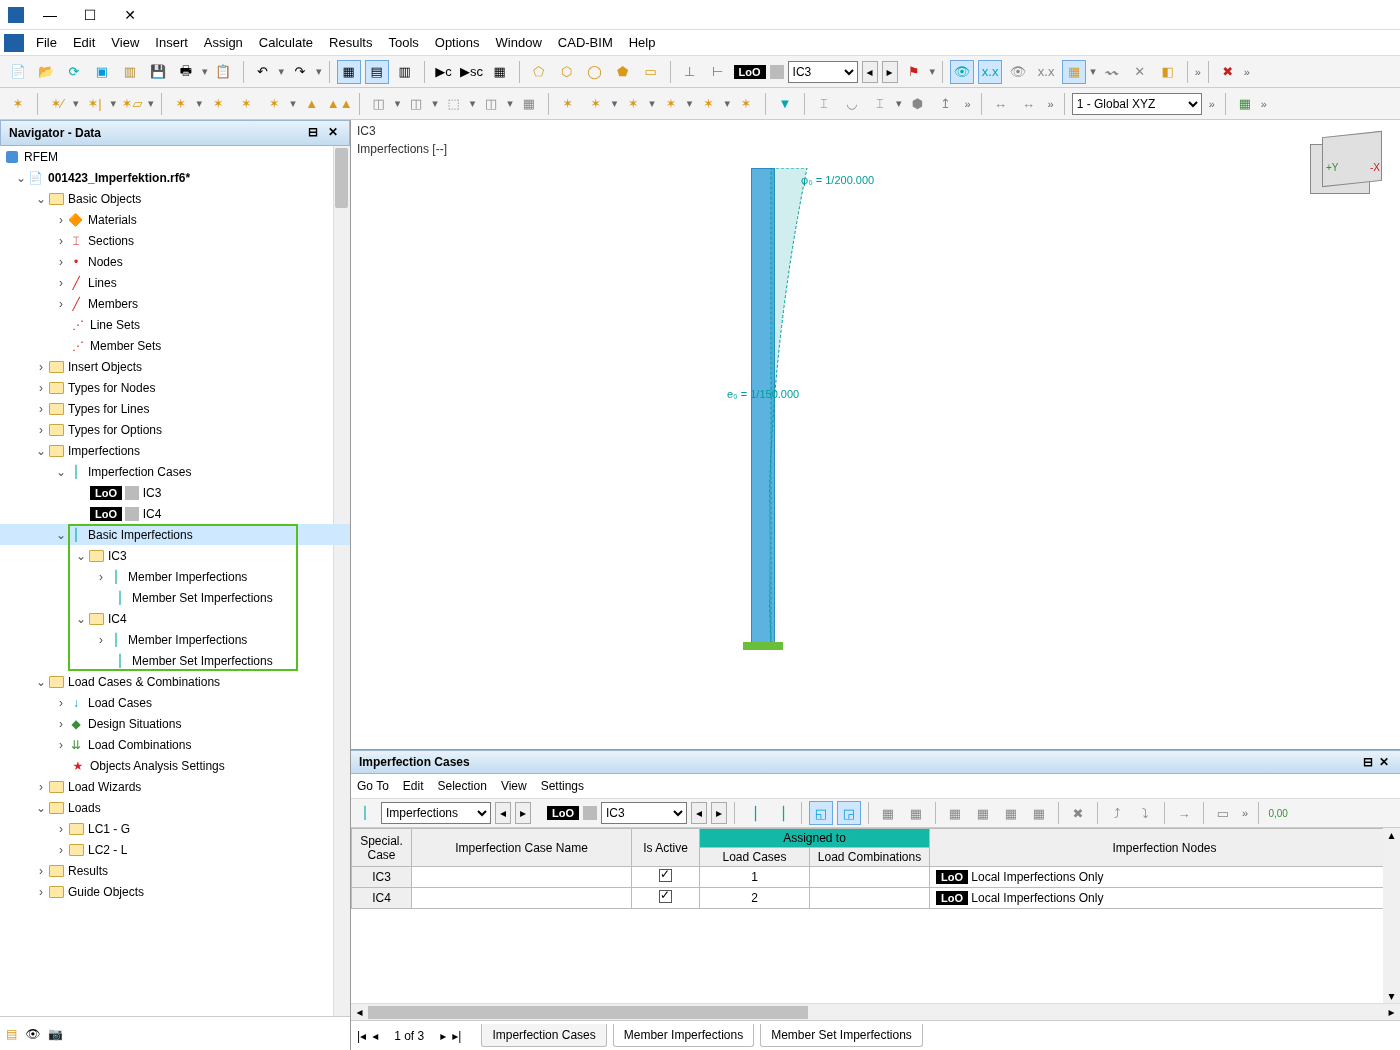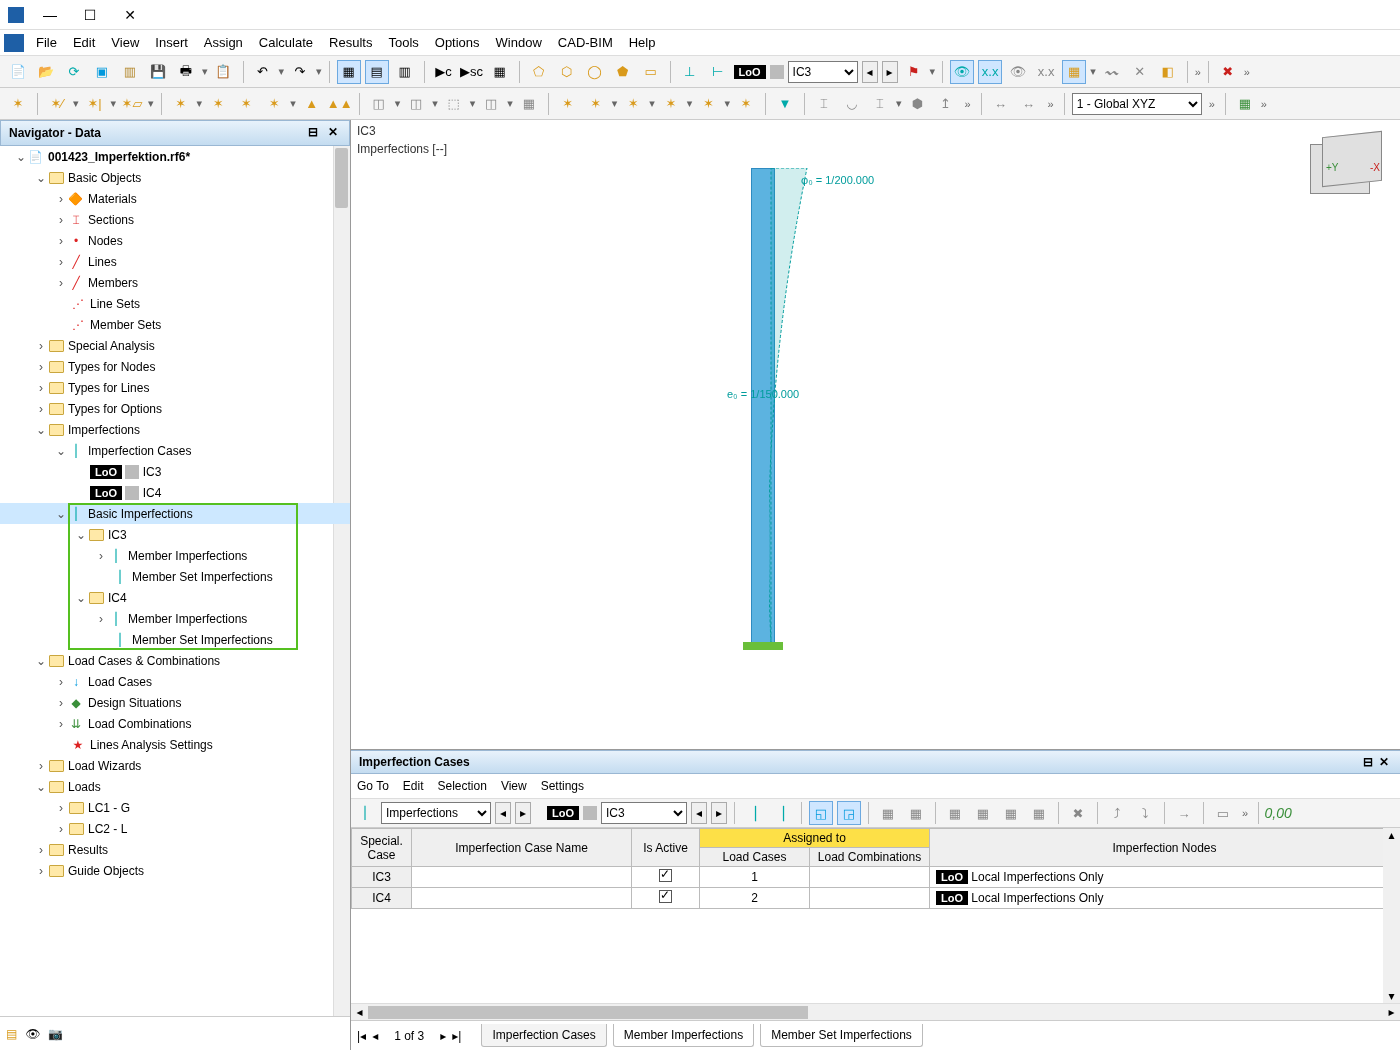--- a/index.html
+++ b/index.html
@@ -51,21 +51,21 @@
 .lower-panel { height: 300px; display: flex; flex-direction: column; }
 .lp-header { background: linear-gradient(#e8f2fb, #c4dcf0); border-top:1px solid #9ab7d3; border-bottom: 1px solid #9ab7d3; padding: 4px 8px; font-weight: bold; font-size: 13px; display:flex; align-items:center;}
 .lp-header span:first-child { flex:1;}
 .lp-menubar { height: 24px; display: flex; align-items: center; padding: 0 6px; gap: 14px; background:#fff;}
 .lp-menubar span { font-size: 12px; }
 .lp-toolbar { height: 30px; background: #f4f4f4; border-top: 1px solid #ddd; border-bottom: 1px solid #ccc; display:flex; align-items:center; padding:0 6px; gap:4px;}
 .lp-table-wrap { flex:1; overflow: hidden; background:#fff; position:relative;}
 table.lp { border-collapse: collapse; width: 100%; table-layout: fixed;}
 table.lp th, table.lp td { border: 1px solid #bbb; padding: 2px 6px; font-size: 12px; text-align: center; background:#fff; height: 19px;}
 table.lp th { background: #efefef; font-weight: normal;}
-table.lp th.grp { background: #fde047;}
+table.lp th.grp { background: #14b8a6;}
 .check { width:13px; height:13px; border:1px solid #555; display:inline-block; position:relative;}
 .check.on::after { content:"✓"; position:absolute; left:0; top:-3px; font-size:12px;}
 .lp-hscroll { height:17px; background:#f0f0f0; border-top:1px solid #ddd; position:relative;}
 .lp-hscroll .th { position:absolute; left:2px; top:2px; height:13px; width:440px; background:#c1c1c1;}
 .lp-hscroll .ar { position:absolute; top:0; width:17px; height:17px; text-align:center; line-height:17px;}
 .lp-pager { height: 30px; border-top: 1px solid #ccc; display: flex; align-items: center; padding: 0 6px; gap: 6px; background:#fff;}
 .tab { border: 1px solid #bbb; border-top: none; padding: 4px 10px; background:#fff; font-size:12px; border-radius: 0 0 3px 3px;}
 .tab.active { background: #f4f4f4;}
 .status { height: 22px; border-top: 1px solid #ccc; display:flex; align-items:center; padding:0 10px; gap:14px; background:#fff; font-size:12px; color:#333;}
 .status .sp { padding: 1px 6px;}
@@ -223,20 +223,26 @@
     <div class="nav-header">
       <span>Navigator - Data</span>
       <span class="pin">⊟</span>
       <span class="close">✕</span>
     </div>
     <div class="nav-body">
       <div class="scrollbar-stub">
           <div class="scroll-thumb"></div>
         </div>
 
+      <div class="tree-row" style="padding-left:4px">
+          <span class="ticon">
+            <span class="blue-ico"></span>
+          </span>
+          <span>RFEM</span>
+        </div>
       <div class="tree-row" style="padding-left:14px">
           <span class="expander">⌄</span>
           <span class="ticon">📄</span>
           <b>001423_Imperfektion.rf6*</b>
         </div>
       <div class="tree-row" style="padding-left:34px">
           <span class="expander">⌄</span>
           <span class="ticon">
             <span class="folder-ico"></span>
           </span>
@@ -274,21 +280,21 @@
       <div class="tree-row" style="padding-left:70px">
           <span class="ticon" style="color:#d22">⋰</span>
           <span>Member Sets</span>
         </div>
 
       <div class="tree-row" style="padding-left:34px">
           <span class="expander">›</span>
           <span class="ticon">
             <span class="folder-ico"></span>
           </span>
-          <span>Special Analysis</span>
+          <span>Insert Objects</span>
         </div>
       <div class="tree-row" style="padding-left:34px">
           <span class="expander">›</span>
           <span class="ticon">
             <span class="folder-ico"></span>
           </span>
           <span>Types for Nodes</span>
         </div>
       <div class="tree-row" style="padding-left:34px">
           <span class="expander">›</span>
@@ -378,21 +384,21 @@
           <span class="ticon" style="color:#3a8f3a">◆</span>
           <span>Design Situations</span>
         </div>
       <div class="tree-row" style="padding-left:54px">
           <span class="expander">›</span>
           <span class="ticon" style="color:#3a8f3a">⇊</span>
           <span>Load Combinations</span>
         </div>
       <div class="tree-row" style="padding-left:70px">
           <span class="ticon" style="color:#d22">★</span>
-          <span>Lines Analysis Settings</span>
+          <span>Objects Analysis Settings</span>
         </div>
 
       <div class="tree-row" style="padding-left:34px">
           <span class="expander">›</span>
           <span class="ticon">
             <span class="folder-ico"></span>
           </span>
           <span>Load Wizards</span>
         </div>
       <div class="tree-row" style="padding-left:34px">
@@ -501,21 +507,21 @@
         <div class="tbtn" style="color:#888">✖</div>
         <div class="tsep"></div>
         <div class="tbtn" style="color:#888">⤴</div>
         <div class="tbtn" style="color:#888">⤵</div>
         <div class="tsep"></div>
         <div class="tbtn" style="color:#888">→</div>
         <div class="tsep"></div>
         <div class="tbtn" style="color:#888">▭</div>
         <div class="sml" style="margin:0 3px">»</div>
         <div class="tsep"></div>
-        <div class="tbtn" style="color:#3a8f3a; font-size:14px;font-style:italic;">0,00</div>
+        <div class="tbtn" style="color:#3a8f3a; font-size:10px;">0,00</div>
       </div>
       <div class="lp-table-wrap">
         <table class="lp">
           <colgroup>
               <col style="width:60px">
               <col style="width:220px">
               <col style="width:68px">
               <col style="width:110px">
               <col style="width:120px">
               <col>

